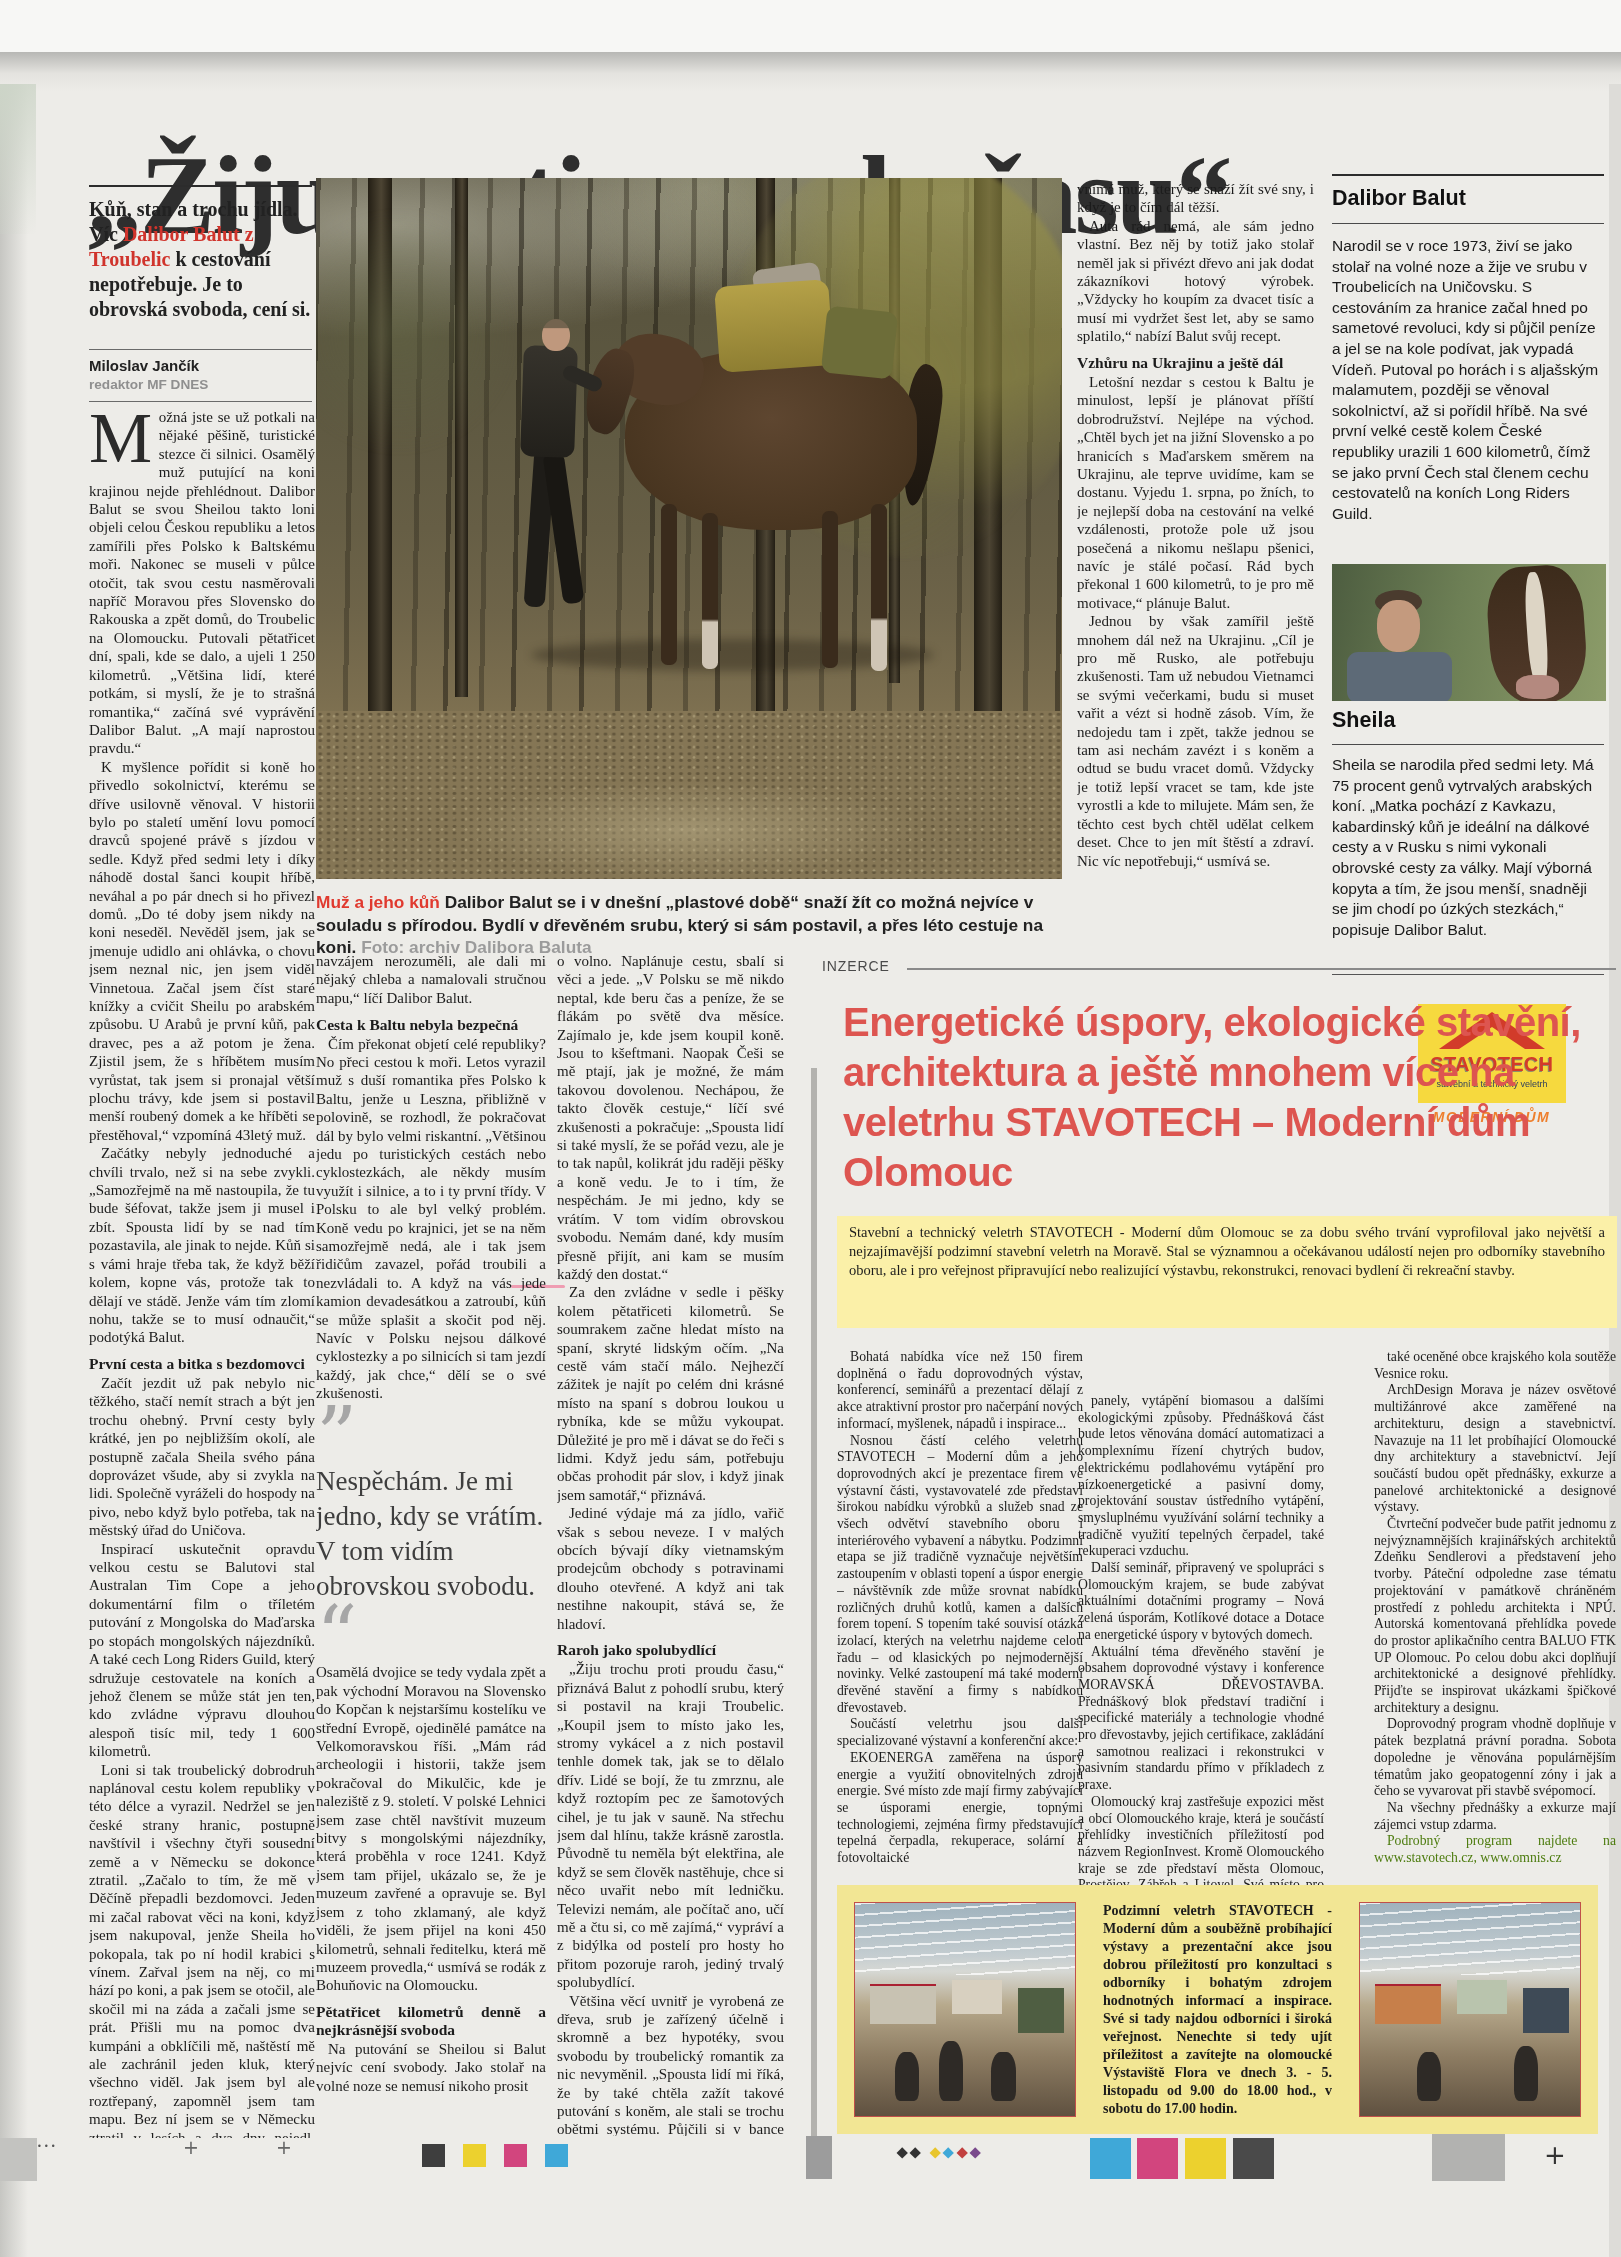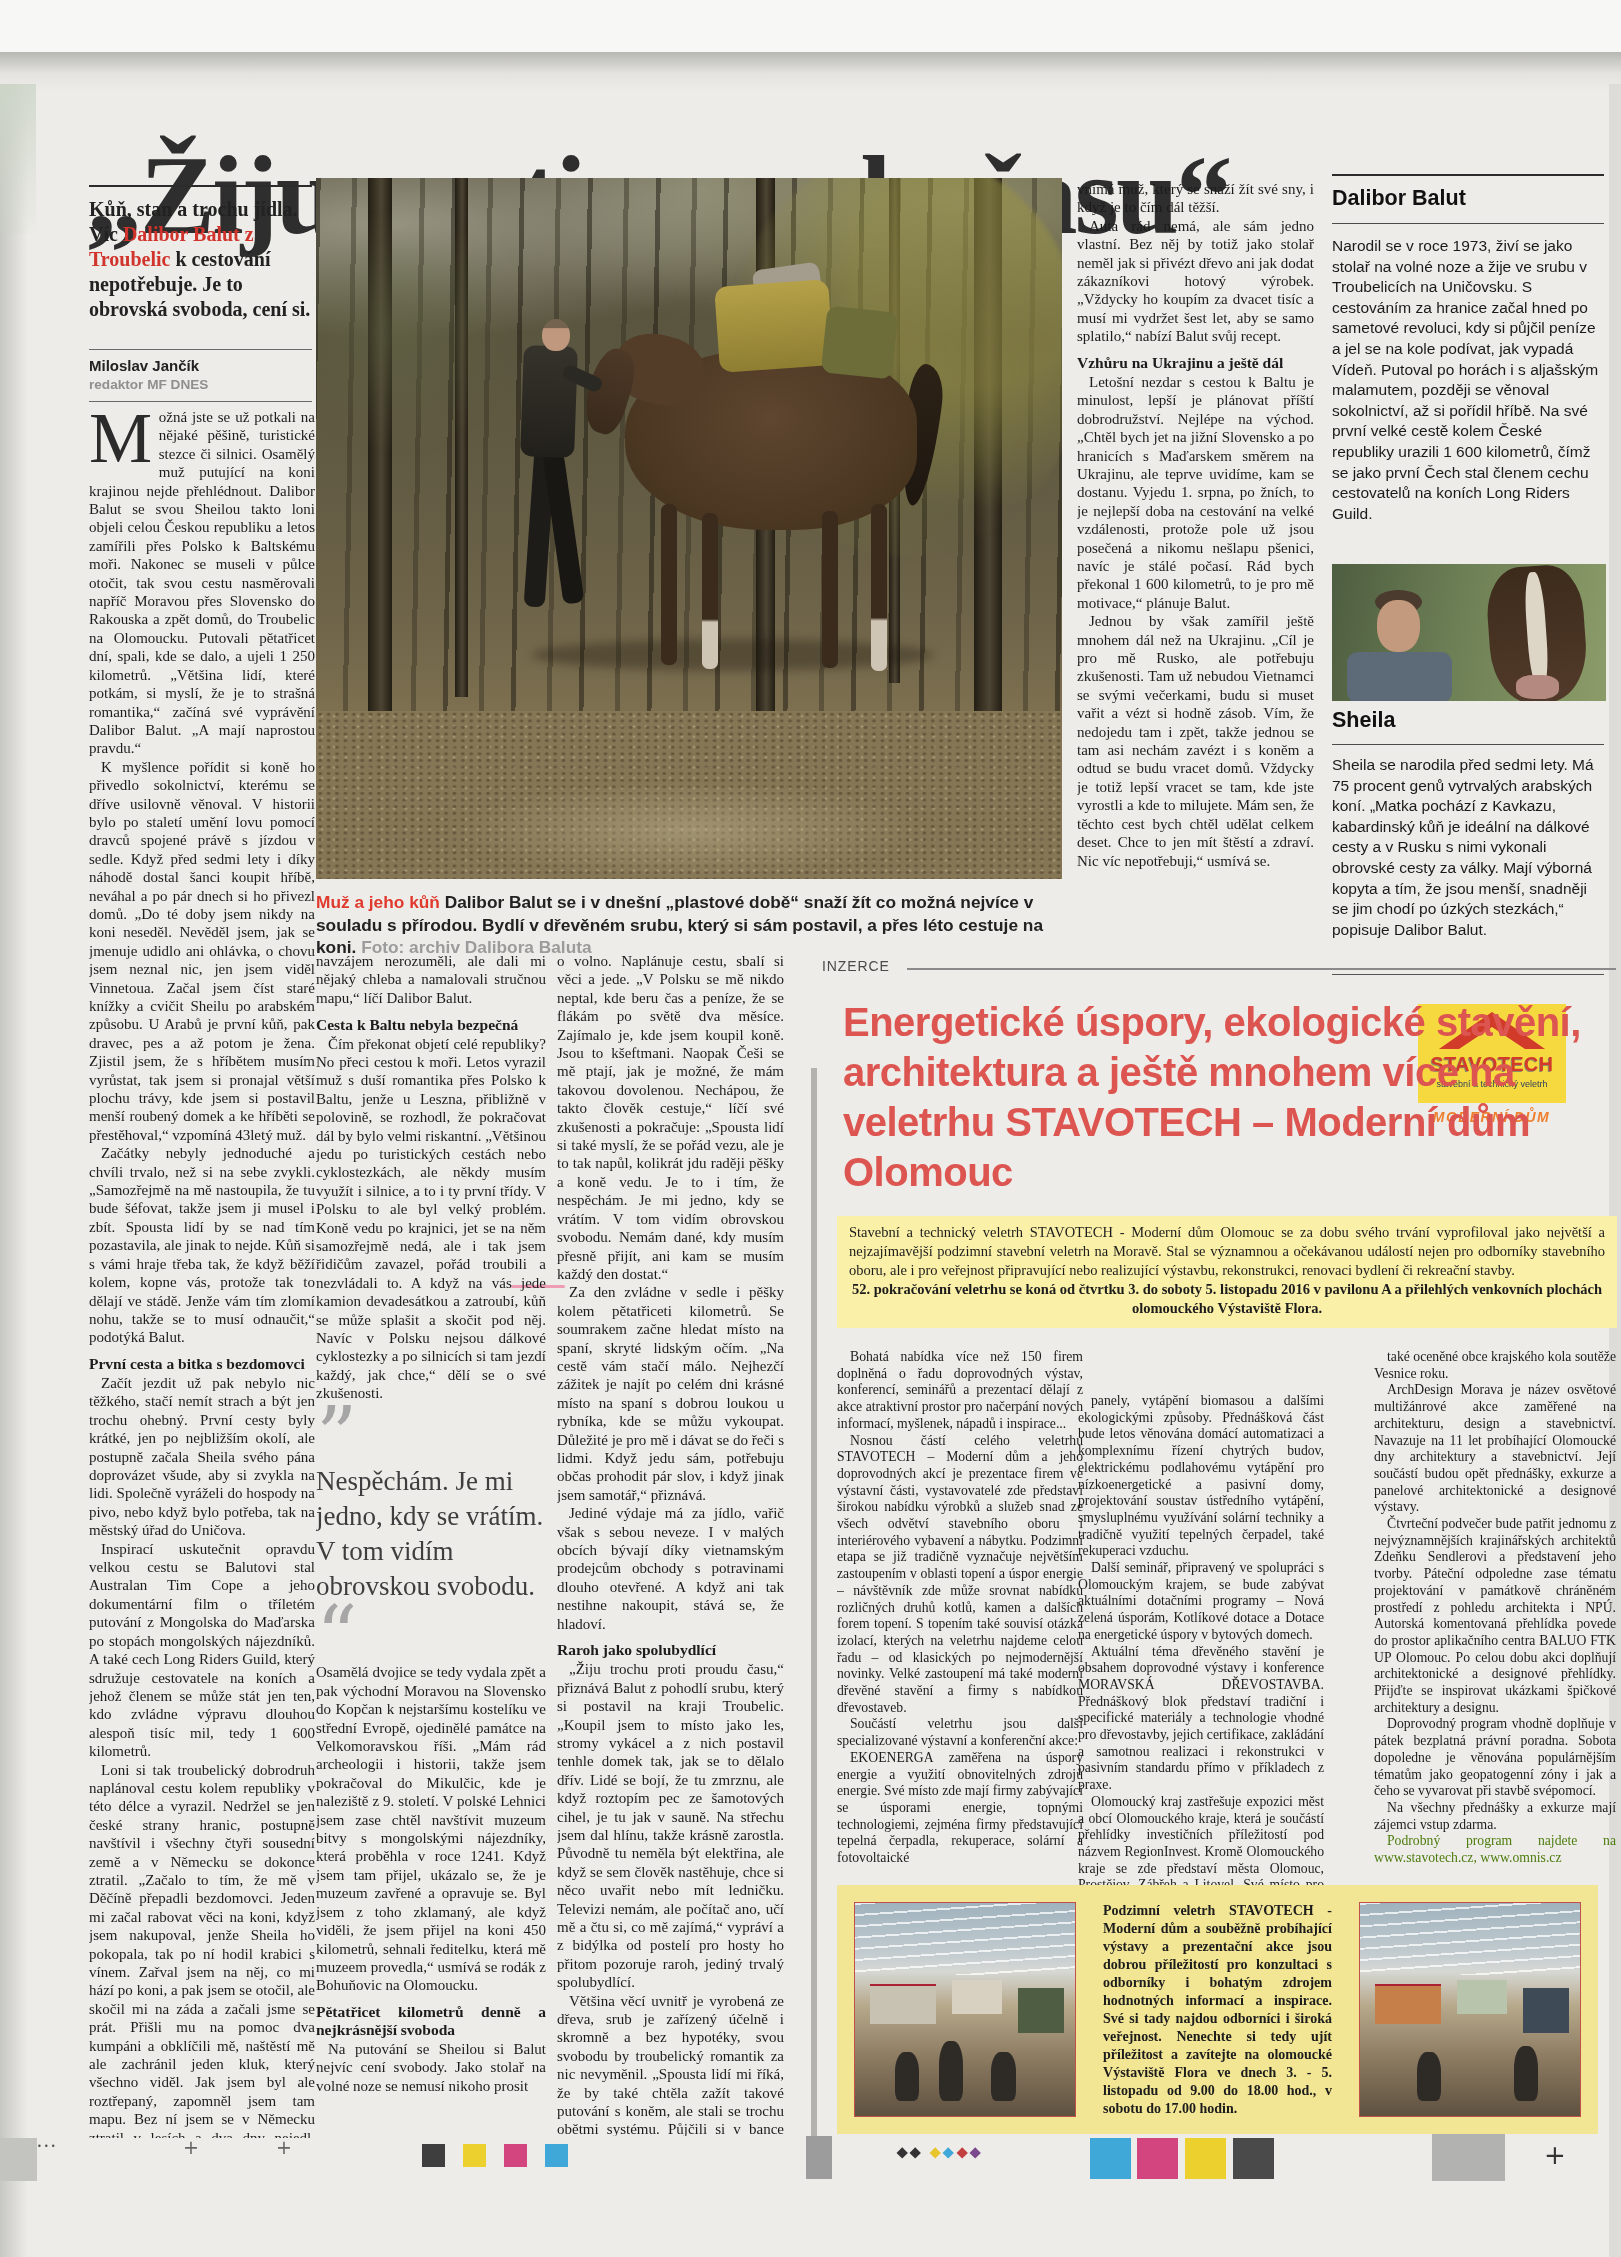--- a/index.html
+++ b/index.html
@@ -262,21 +262,20 @@
   </div>
   <div class="abs logo-sub">MODERNÍ DŮM</div>
 
   <div class="abs inzerce">INZERCE</div>
   <div class="abs inz-rule"></div>
   <div class="abs vdivider"></div>
   <div class="abs ad-headline">Energetické úspory, ekologické stavění, architektura a ještě mnohem více na veletrhu STAVOTECH – Moderní dům Olomouc</div>
 
   <div class="abs ad-intro">
     <span>Stavební a technický veletrh STAVOTECH - Moderní dům Olomouc se za dobu svého trvání vyprofiloval jako největší a nejzajímavější podzimní stavební veletrh na Moravě. Stal se významnou a očekávanou událostí nejen pro odborníky stavebního oboru, ale i pro veřejnost připravující nebo realizující výstavbu, rekonstrukci, renovaci bydlení či rekreační stavby.</span>
-    <span class="b">52. pokračování veletrhu se koná od čtvrtku 3. do soboty 5. listopadu 2016 v pavilonu A a přilehlých venkovních plochách olomouckého Výstaviště Flora.</span>
   </div>
 
   <div class="abs adcol adcolA">
     <p>Bohatá nabídka více než 150 firem doplněná o řadu doprovodných výstav, konferencí, seminářů a prezentací dělají z akce atraktivní prostor pro načerpání nových informací, myšlenek, nápadů i inspirace...</p>
     <p>Nosnou částí celého veletrhu STAVOTECH – Moderní dům a jeho doprovodných akcí je prezentace firem ve výstavní části, vystavovatelé zde představí širokou nabídku výrobků a služeb snad ze všech odvětví stavebního oboru i interiérového vybavení a nábytku. Podzimní etapa se již tradičně vyznačuje největším zastoupením v oblasti topení a úspor energie – návštěvník zde může srovnat nabídku rozličných druhů kotlů, kamen a dalších forem topení. S topením také souvisí otázka izolací, kterých na veletrhu najdeme celou řadu – od klasických po nejmodernější novinky. Velké zastoupení má také moderní dřevěné stavění a firmy s nabídkou dřevostaveb.</p>
     <p>Součástí veletrhu jsou další specializované výstavní a konferenční akce:</p>
     <p>EKOENERGA zaměřena na úspory energie a využití obnovitelných zdrojů energie. Své místo zde mají firmy zabývající se úsporami energie, topnými technologiemi, zejména firmy představující tepelná čerpadla, rekuperace, solární a fotovoltaické</p>
   </div>
   <div class="abs adcol adcolB">
     <p>panely, vytápění biomasou a dalšími ekologickými způsoby. Přednášková část bude letos věnována domácí automatizaci a komplexnímu řízení chytrých budov, elektrickému podlahovému vytápění pro nízkoenergetické a pasivní domy, projektování soustav ústředního vytápění, smysluplnému využívání solární techniky a tradičně využití tepelných čerpadel, také rekuperaci vzduchu.</p>

